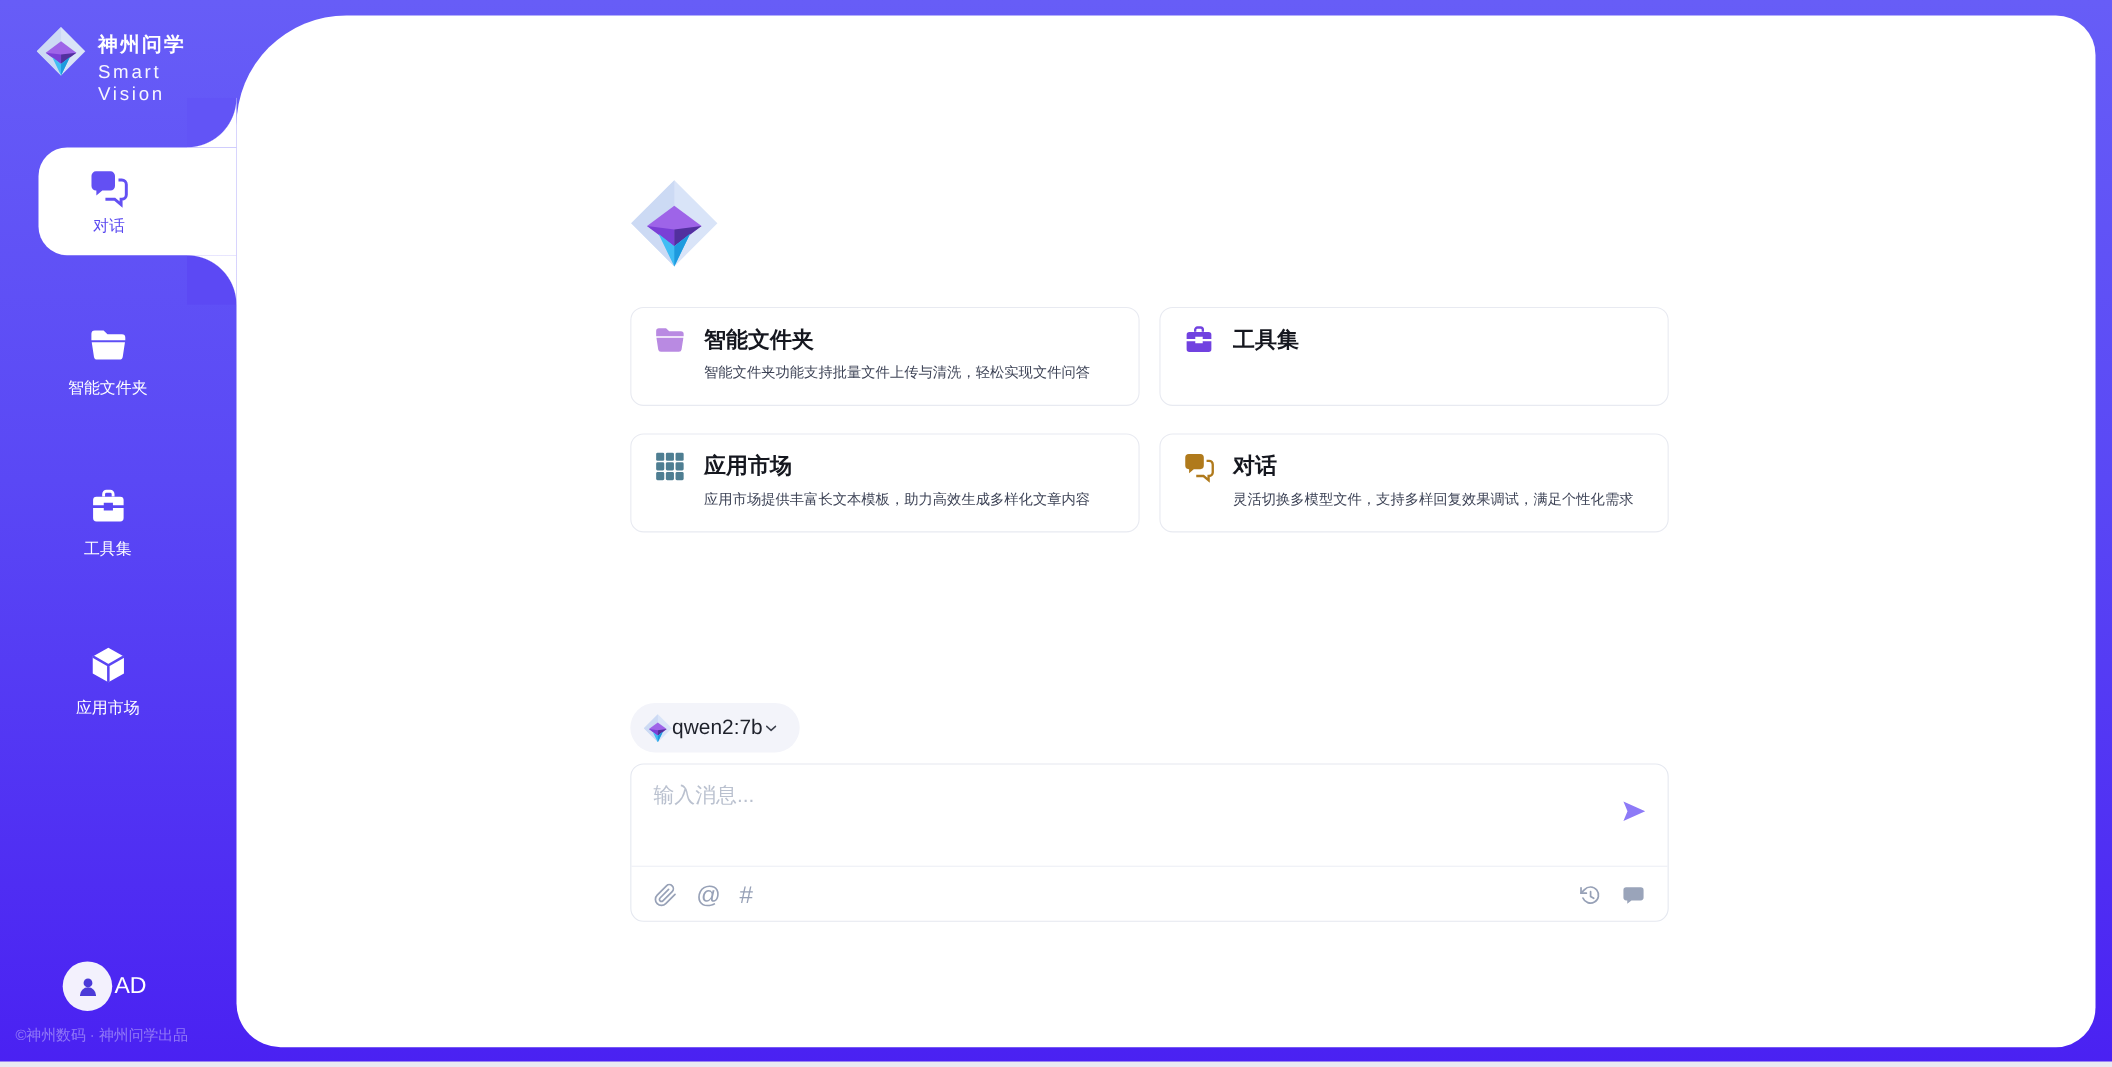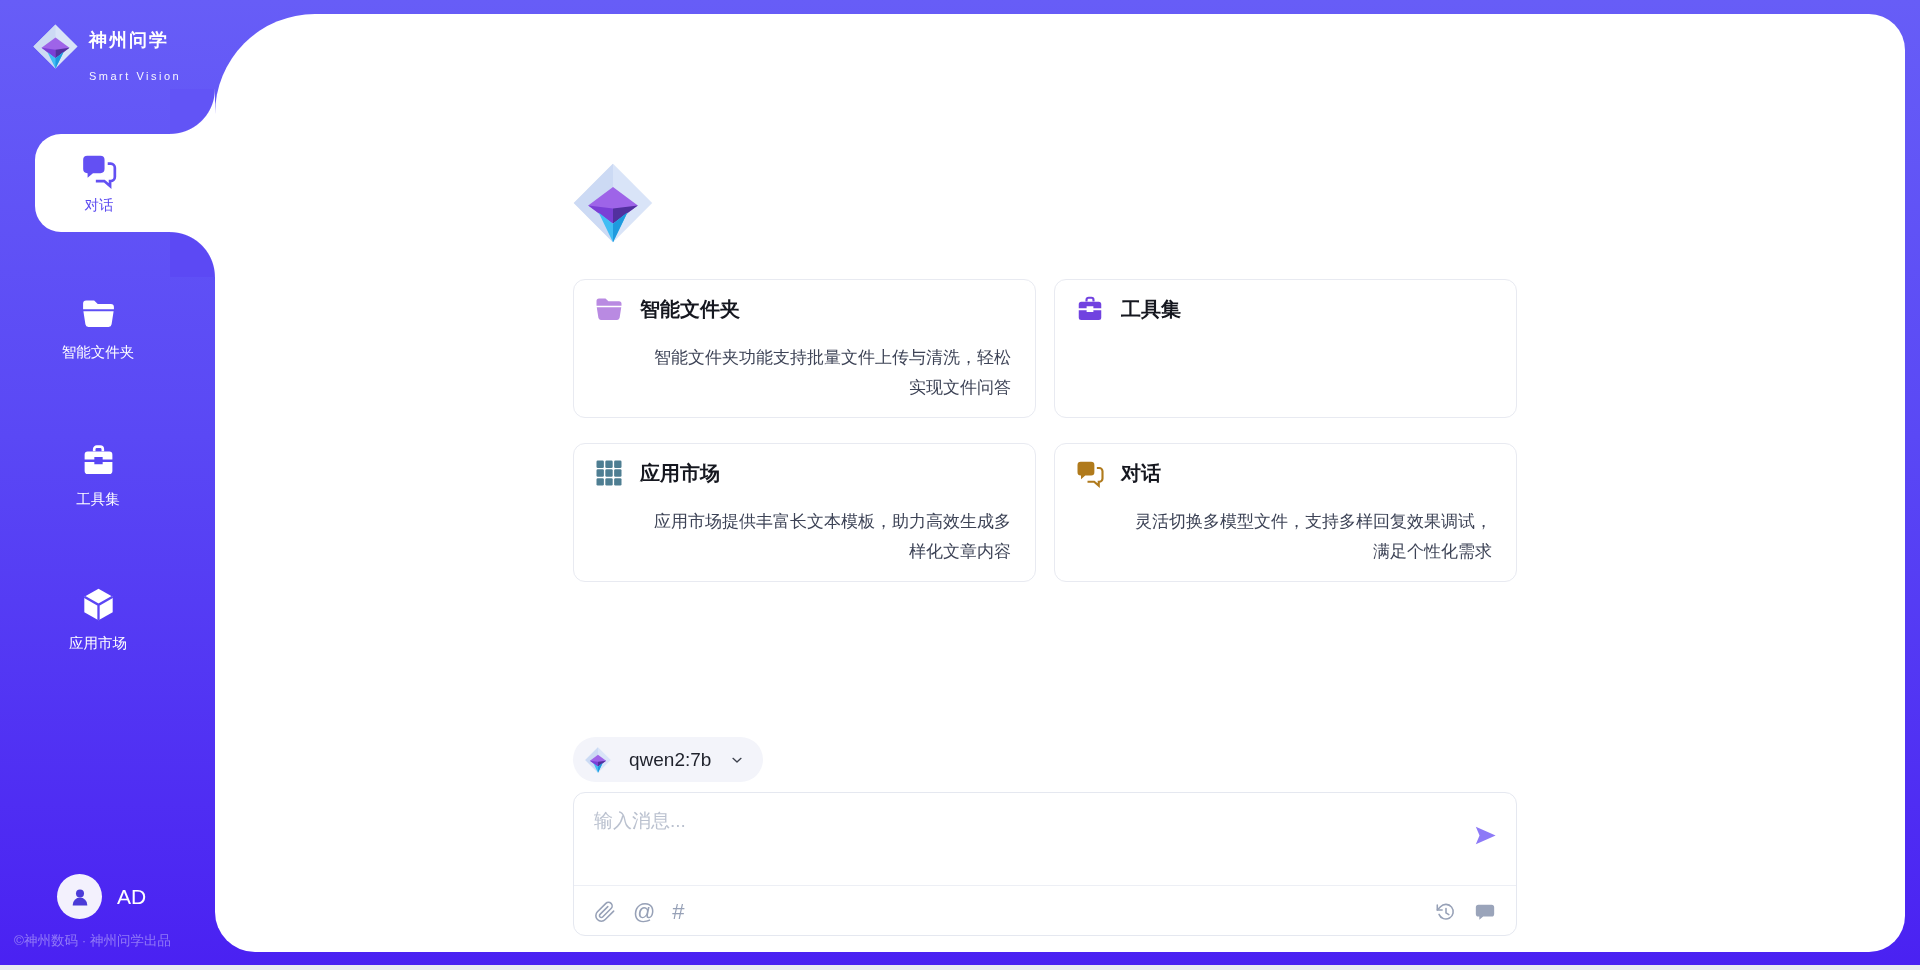--- a/index.html
+++ b/index.html
@@ -14,61 +14,61 @@
 
   
   .panel { position:absolute; left:215px; top:14px; width:1690px; height:938px;
            background:#ffffff; border-radius:100px 36px 36px 40px; z-index:1; }
 
   
   .sidebar { position:absolute; left:0; top:0; width:215px; height:970px; z-index:2; color:#fff; }
   .brand { position:absolute; left:33px; top:24px; display:flex; gap:11px; align-items:flex-start; }
   .brand svg { width:45px; height:45px; }
   .brand-name { font-size:18px; font-weight:700; letter-spacing:2px; line-height:1; margin-top:7px; }
-  .brand-sub { font-size:11px; letter-spacing:2.5px; margin-top:21px; opacity:.95; }
+  .brand-sub { font-size:17px; letter-spacing:2.5px; margin-top:7px; opacity:.95; }
 
   .nav-item { position:absolute; left:0; width:196px; display:flex; flex-direction:column;
               align-items:center; gap:11px; cursor:pointer; }
   .nav-item svg { width:37px; height:37px; color:#ffffff; }
   .nav-label { font-size:14.5px; color:#fff; }
 
   .tab-active { position:absolute; left:35px; top:134px; width:180px; height:98px;
                 background:#ffffff; border-radius:26px 0 0 26px; z-index:3;
                 display:flex; flex-direction:column; align-items:center; justify-content:center;
                 gap:7px; padding-right:52px; cursor:pointer; }
   .tab-active svg { width:38px; height:38px; color:#6350f3; }
   .tab-active .nav-label { color:#5b4af0; font-weight:500; }
 
   .fillet { position:absolute; left:170px; width:45px; height:45px; z-index:3; }
   .fillet.f-top    { top:89px;  background:radial-gradient(circle at 0 0,   #6254f6 44.4px, #ffffff 45.4px); }
   .fillet.f-bottom { top:232px; background:radial-gradient(circle at 0 100%,#5c49f4 44.4px, #ffffff 45.4px); }
 
-  .user-row { position:absolute; left:57px; top:874px; display:flex; align-items:center; gap:15px; cursor:pointer; }
+  .user-row { position:absolute; left:57px; top:874px; display:flex; align-items:center; gap:2px; cursor:pointer; }
   .avatar { width:45px; height:45px; border-radius:50%; background:#f3f1fd; display:flex;
             align-items:center; justify-content:center; }
   .avatar svg { width:26px; height:26px; }
   .user-name { font-size:21px; color:#fff; }
 
   .side-footer { position:absolute; left:14px; top:932px; font-size:13.5px; color:rgba(255,255,255,.38); }
 
   
   .content { position:absolute; left:358px; top:0; width:944px; }
 
   .greeting { margin-top:149px; display:flex; align-items:center; gap:16px; height:80px; }
   .greeting svg { width:80px; height:80px; }
   .greeting h1 { font-size:30px; font-weight:700; color:#111322; letter-spacing:.5px; }
 
   .cards { margin-top:36px; display:grid; grid-template-columns:463px 463px; column-gap:18px; row-gap:25px; }
   .card { background:#fff; border:1px solid #e8eaf1; border-radius:12px; padding:14px 24px 14px 20px; cursor:pointer; }
   .card-head { display:flex; align-items:center; gap:16px; }
   .card-head svg { width:30px; height:30px; flex:0 0 30px; }
   .card-title { font-size:20px; font-weight:700; color:#15171f; line-height:30px; }
-  .card-desc { margin:19px 0 0 46px; font-size:17px; color:#3d4356; line-height:30px;text-align:right; }
-
-  .model-pill { margin-top:155px; display:inline-flex; align-items:center; gap:18px;
+  .card-desc { margin:0 0 0 46px; font-size:13px; color:#3d4356; line-height:30px; }
+
+  .model-pill { margin-top:155px; display:inline-flex; align-items:center; gap:0;
                 height:45px; padding:0 18px 0 12px; background:#f3f4fa; border-radius:23px; cursor:pointer; }
   .model-pill svg.logo { width:26px; height:26px; }
   .model-name { font-size:19px; color:#1e212b; }
   .model-pill svg.chev { width:16px; height:16px; color:#3c404c; }
 
   .input-box { position:relative; margin-top:10px; width:944px; height:144px;
                border:1px solid #e5e8f0; border-radius:12px; background:#fff;padding-left:44px; }
   .input-box textarea { position:absolute; left:0; top:0; width:880px; height:88px;
                border:none; outline:none; resize:none; padding:15px 20px;
                font-family:inherit; font-size:19px; color:#30343f; background:transparent; }

